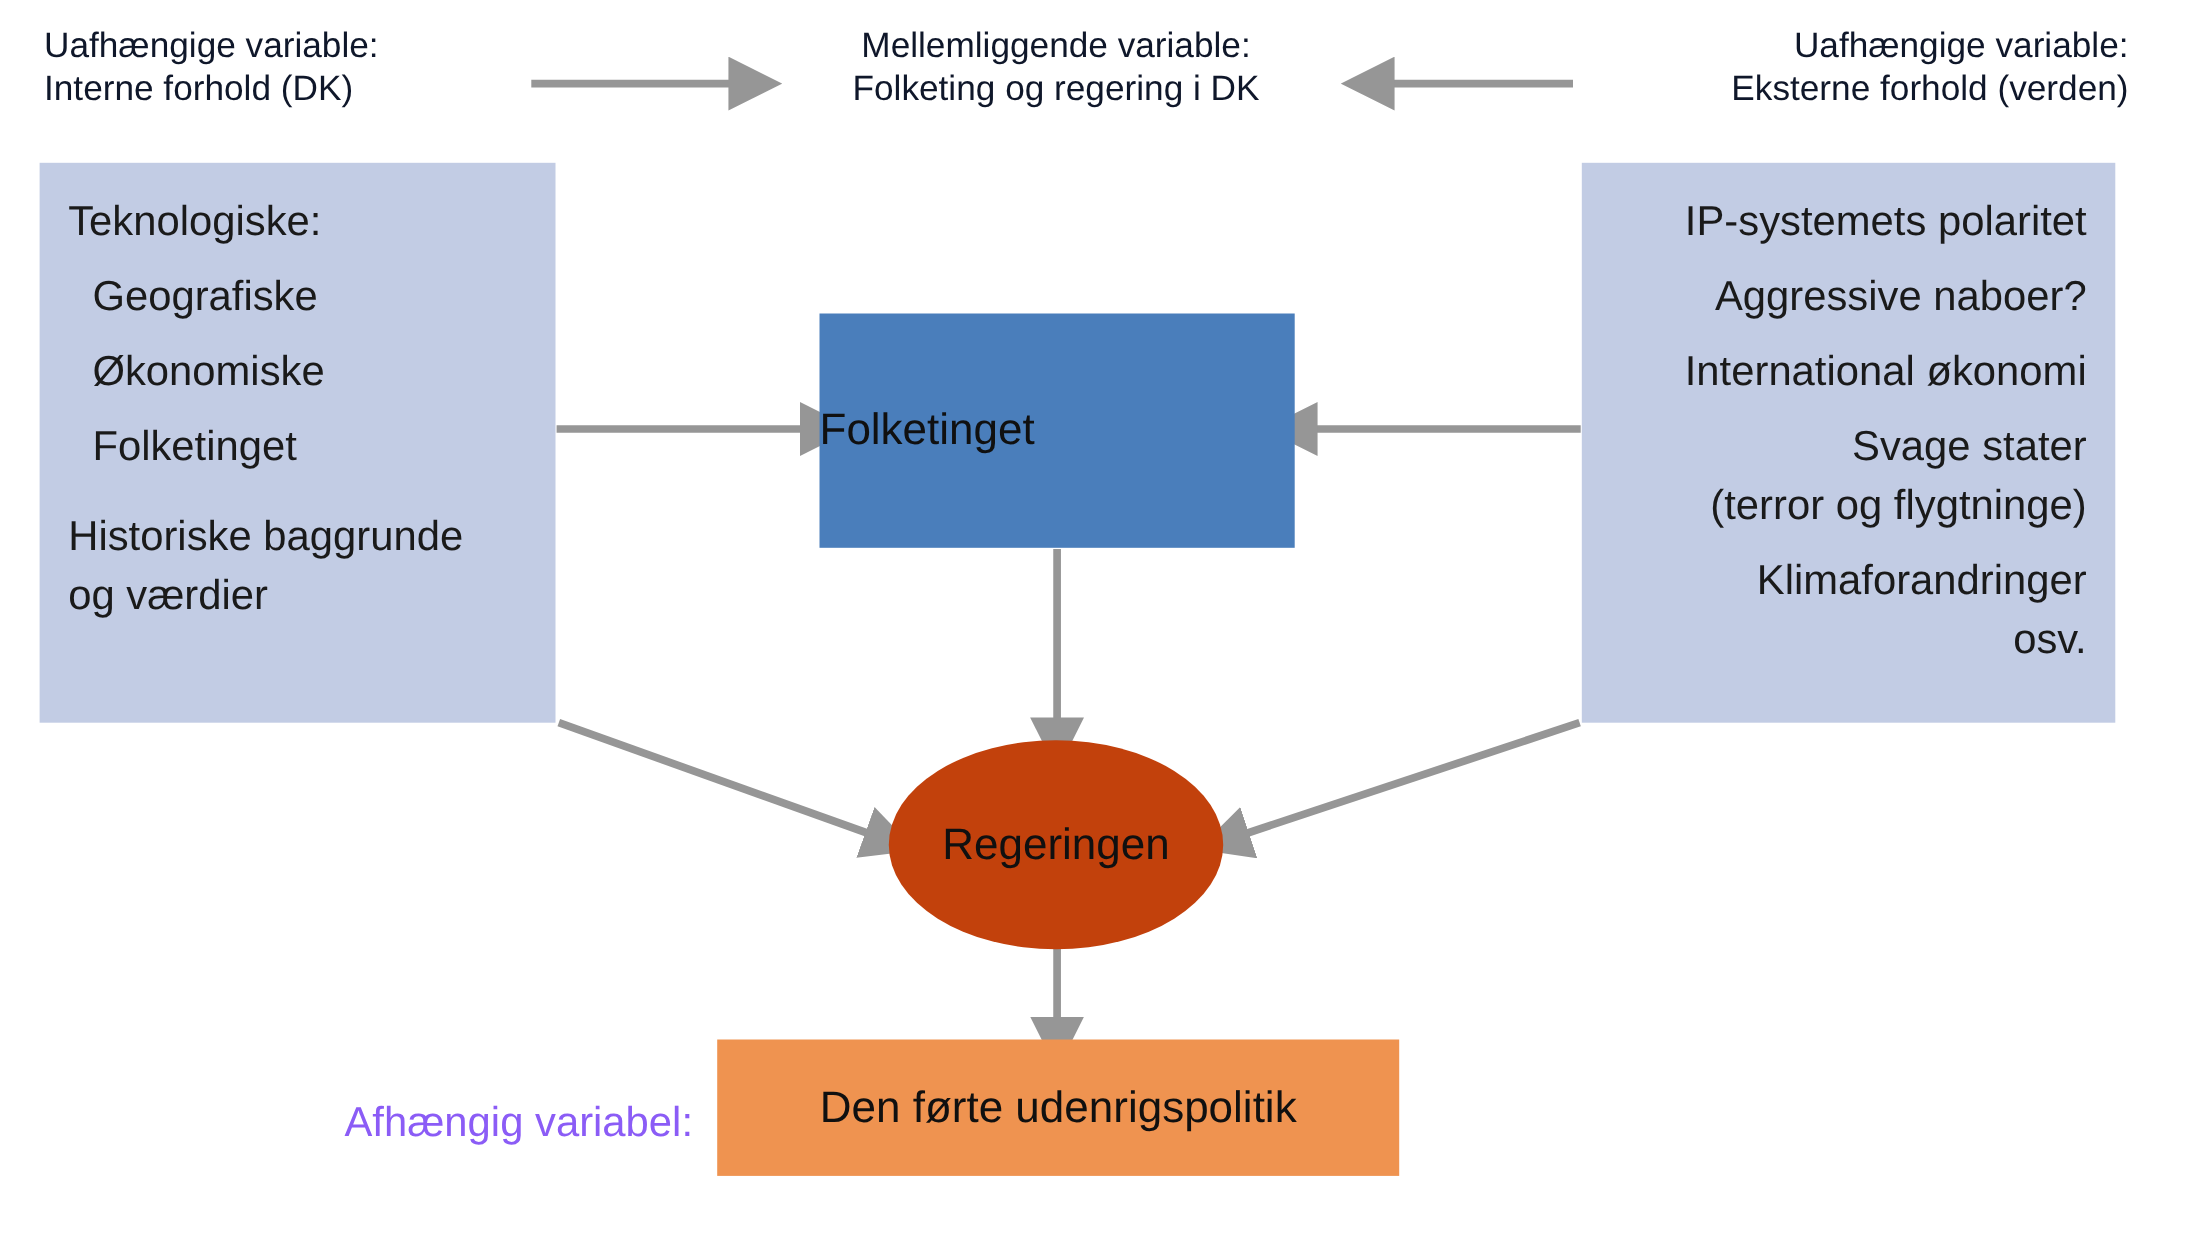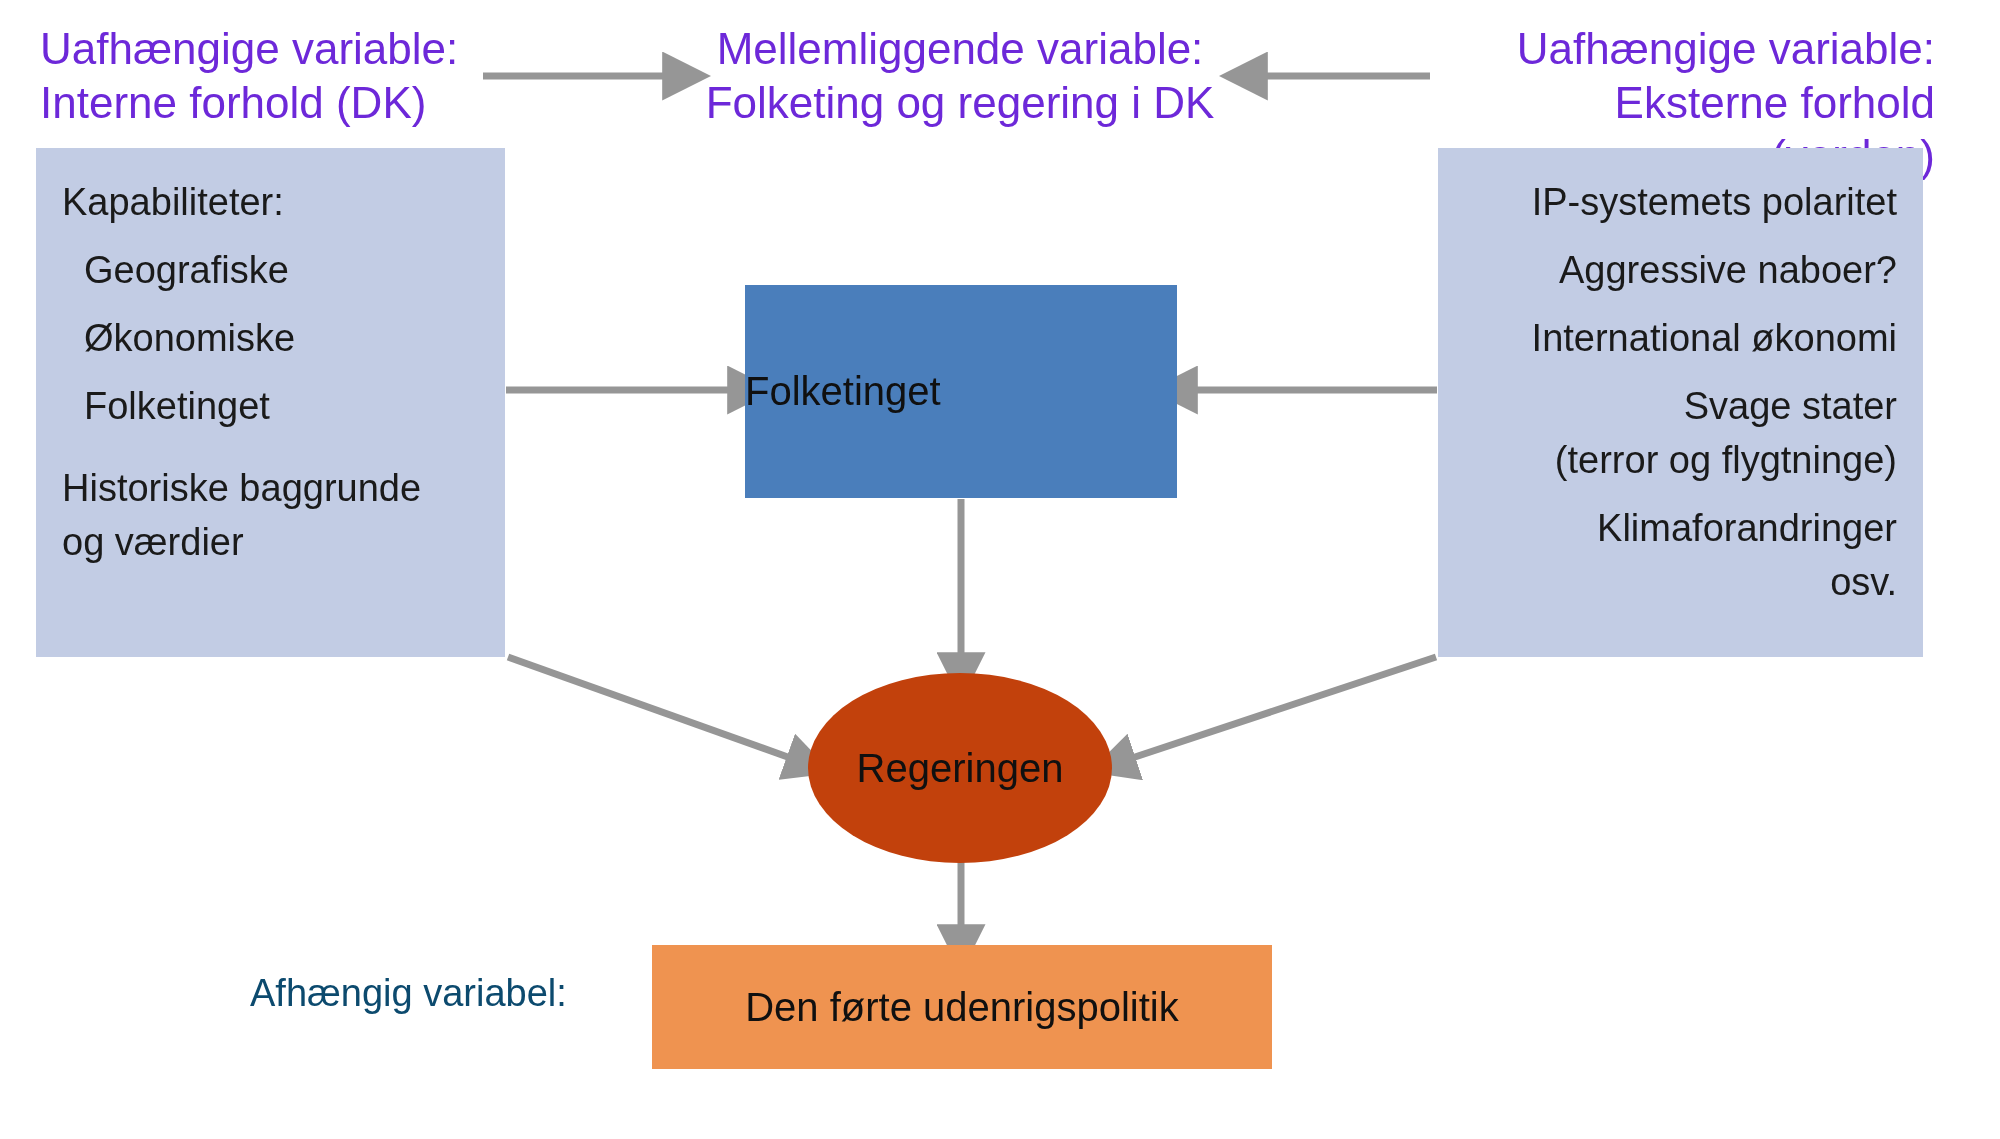--- a/index.html
+++ b/index.html
@@ -26,23 +26,23 @@
     left: 0;
     top: 0;
     width: 2000px;
     height: 1139px;
     pointer-events: none;
   }
 
   
   .caption {
     position: absolute;
-    font-size: 44px;
+    font-size: 32px;
     line-height: 1.22;
-    color: #6d28d9;
+    color: #0f172a;
     white-space: pre-line;
   }
   #caption-left   { left: 40px;  top: 22px;  text-align: left;   width: 420px; }
   #caption-middle { left: 700px; top: 22px;  text-align: center; width: 520px; }
   #caption-right  { left: 1450px;top: 22px;  text-align: right;  width: 485px; }
 
   
   .varbox {
     position: absolute;
     background: #c2cce4;
@@ -104,25 +104,25 @@
     display: flex;
     align-items: center;
     justify-content: center;
     font-size: 40px;
     color: #101010;
   }
 
   
   #label-dependent {
     position: absolute;
-    left: 250px; top: 972px;
+    left: 250px; top: 1000px;
     width: 380px;
-    text-align: left;
+    text-align: right;
     font-size: 38px;
-    color: #0c4a6e;
+    color: #8b5cf6;
   }
 </style>
 </head>
 <body>
 
 <div id="stage">
 
   <svg id="arrows" viewBox="0 0 2000 1139" width="2000" height="1139" xmlns="http://www.w3.org/2000/svg">
     <defs>
       <marker id="ah" markerWidth="7" markerHeight="7" refX="1.4" refY="3.5" orient="auto" markerUnits="strokeWidth">
@@ -150,21 +150,21 @@
   <div class="caption" id="caption-left">Uafhængige variable:
 Interne forhold (DK)</div>
 
   <div class="caption" id="caption-middle">Mellemliggende variable:
 Folketing og regering i DK</div>
 
   <div class="caption" id="caption-right">Uafhængige variable:
 Eksterne forhold (verden)</div>
 
   <div class="varbox" id="box-internal">
-    <span class="lead">Kapabiliteter:</span>
+    <span class="lead">Teknologiske:</span>
     <span class="gap"></span>
     <span class="indent">Geografiske</span>
     <span class="gap"></span>
     <span class="indent">Økonomiske</span>
     <span class="gap"></span>
     <span class="indent">Folketinget</span>
     <span class="gap"></span>
     <span class="gap"></span>
     <span class="line">Historiske baggrunde</span>
     <span class="line">og værdier</span>

